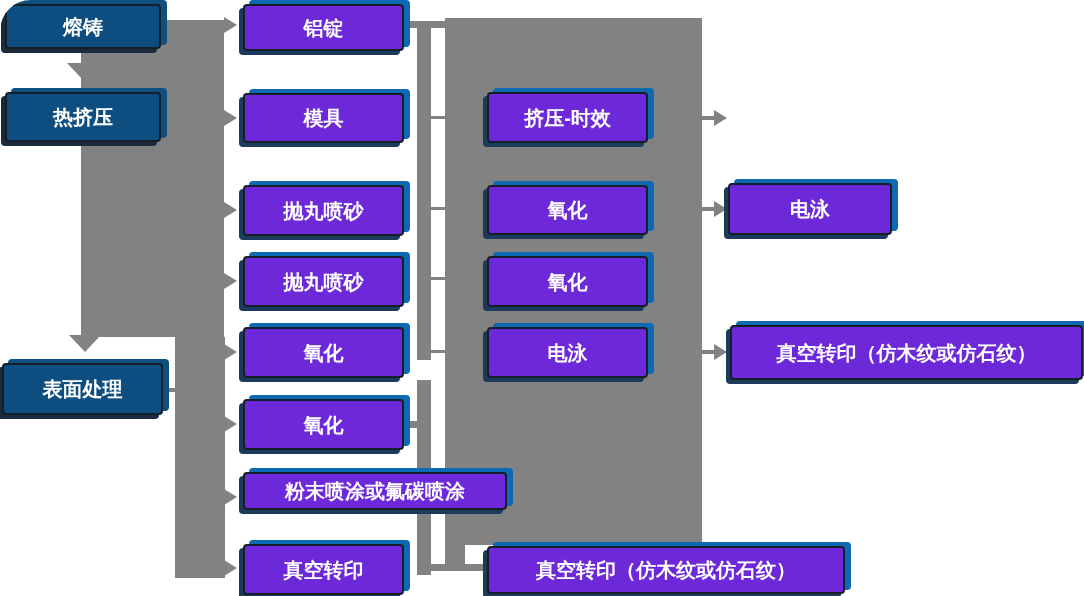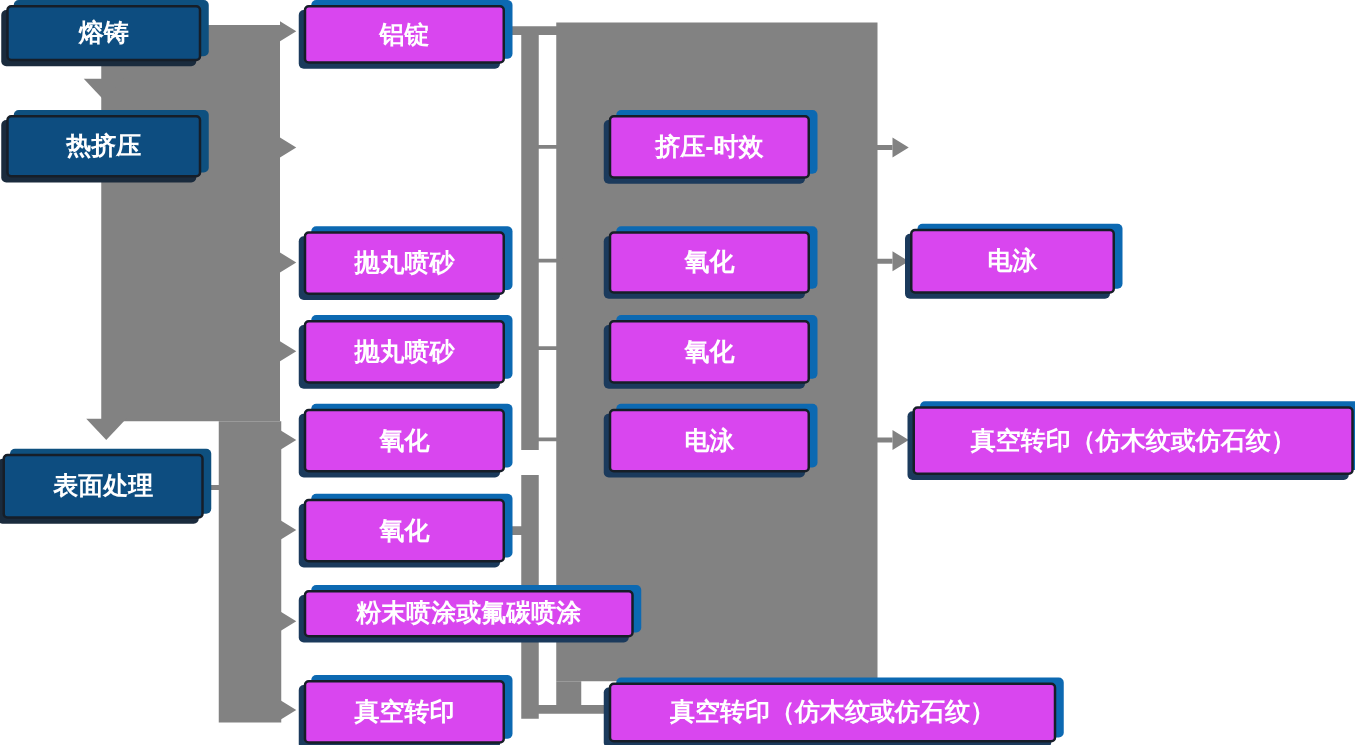--- a/index.html
+++ b/index.html
@@ -1,32 +1,33 @@
 <!DOCTYPE html>
 <html lang="zh"><head>
 <meta charset="utf-8">
 <style>
   html,body{margin:0;padding:0;background:#ffffff;}
   .canvas{
     position:relative;width:1084px;height:596px;background:#ffffff;overflow:hidden;
     font-family:"Liberation Sans","DejaVu Sans",sans-serif;
+    border-radius:31px;
   }
   
   .c{position:absolute;background:#828282;z-index:1;}
   .arr-r{position:absolute;width:0;height:0;z-index:1;
     border-top:8px solid transparent;border-bottom:8px solid transparent;
     border-left:13px solid #828282;}
   .arr-d{position:absolute;width:0;height:0;z-index:1;
     border-left:16px solid transparent;border-right:16px solid transparent;
     border-top:17px solid #828282;}
   
   .box{
     position:absolute;z-index:2;box-sizing:border-box;
     display:flex;align-items:center;justify-content:center;
-    background:#d946ef;color:#ffffff;
+    background:#6d28d9;color:#ffffff;
     border:2px solid #161e28;border-radius:4px;
     box-shadow:6px -4px 0 #0c69b2,-4px 4px 0 #1b3a5c;
     font-size:20px;font-weight:600;line-height:1;white-space:nowrap;
   }
   .box--navy{
     background:#0d4d80;
     box-shadow:6px -4px 0 #0e507f,-4px 4px 0 #1a2b3d;
   }
 </style>
 </head>
@@ -75,20 +76,23 @@
   <div class="box box--navy" style="left:5px;top:92px;width:156px;height:50px">
     <span>热挤压</span>
   </div>
   <div class="box box--navy" style="left:2px;top:363px;width:161px;height:52px">
     <span>表面处理</span>
   </div>
 
   <div class="box" style="left:243px;top:4px;width:161px;height:47px">
     <span>铝锭</span>
   </div>
+  <div class="box" style="left:243px;top:93px;width:161px;height:50px">
+    <span>模具</span>
+  </div>
   <div class="box" style="left:243px;top:185px;width:161px;height:51px">
     <span>抛丸喷砂</span>
   </div>
   <div class="box" style="left:243px;top:256px;width:161px;height:51px">
     <span>抛丸喷砂</span>
   </div>
   <div class="box" style="left:243px;top:327px;width:161px;height:51px">
     <span>氧化</span>
   </div>
   <div class="box" style="left:243px;top:399px;width:161px;height:51px">

